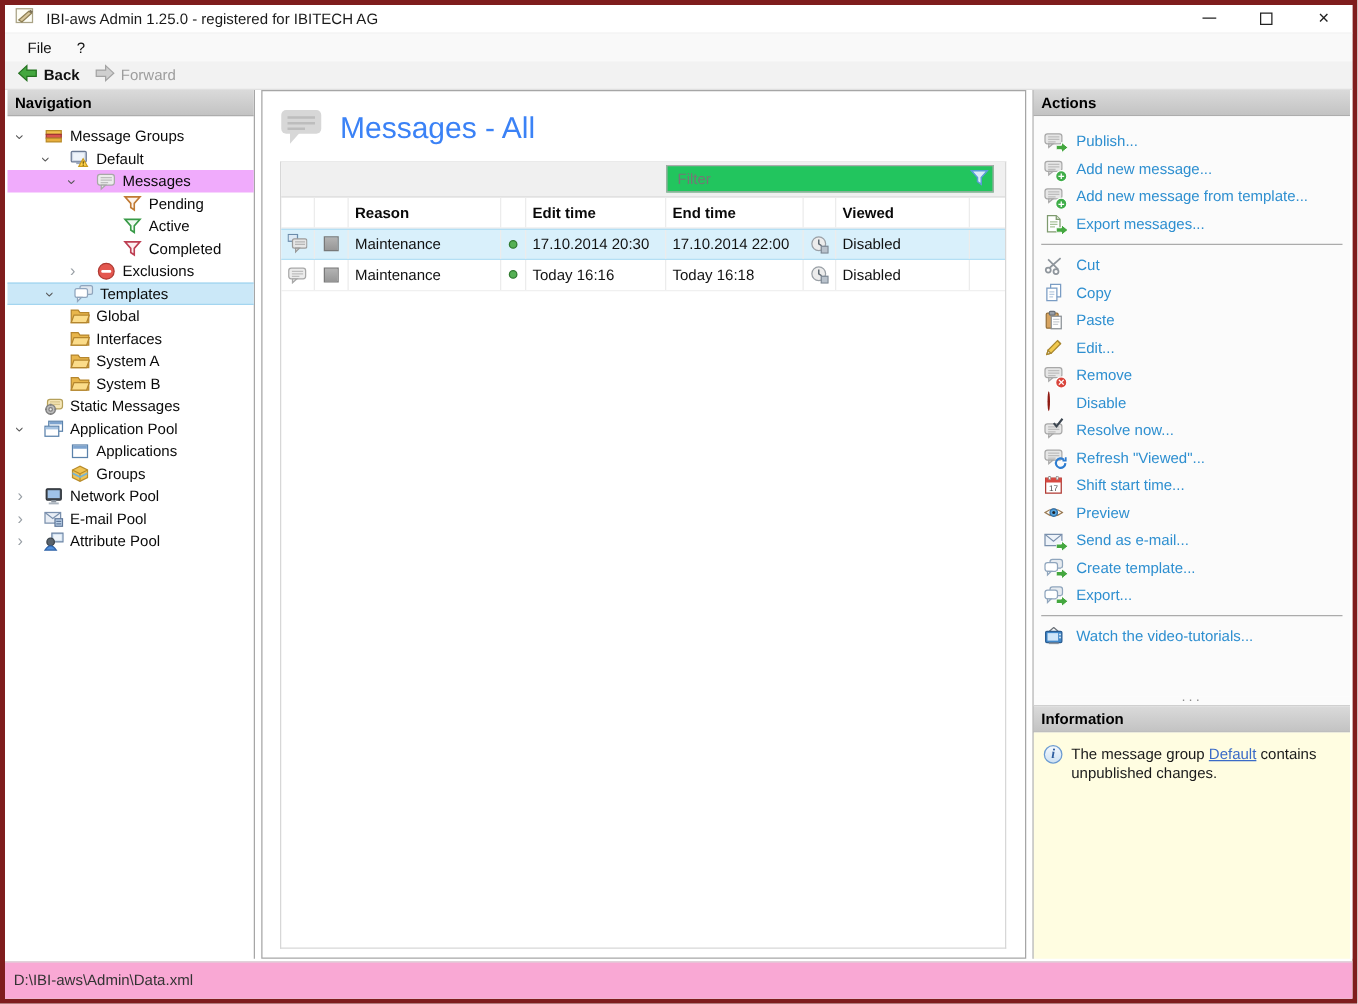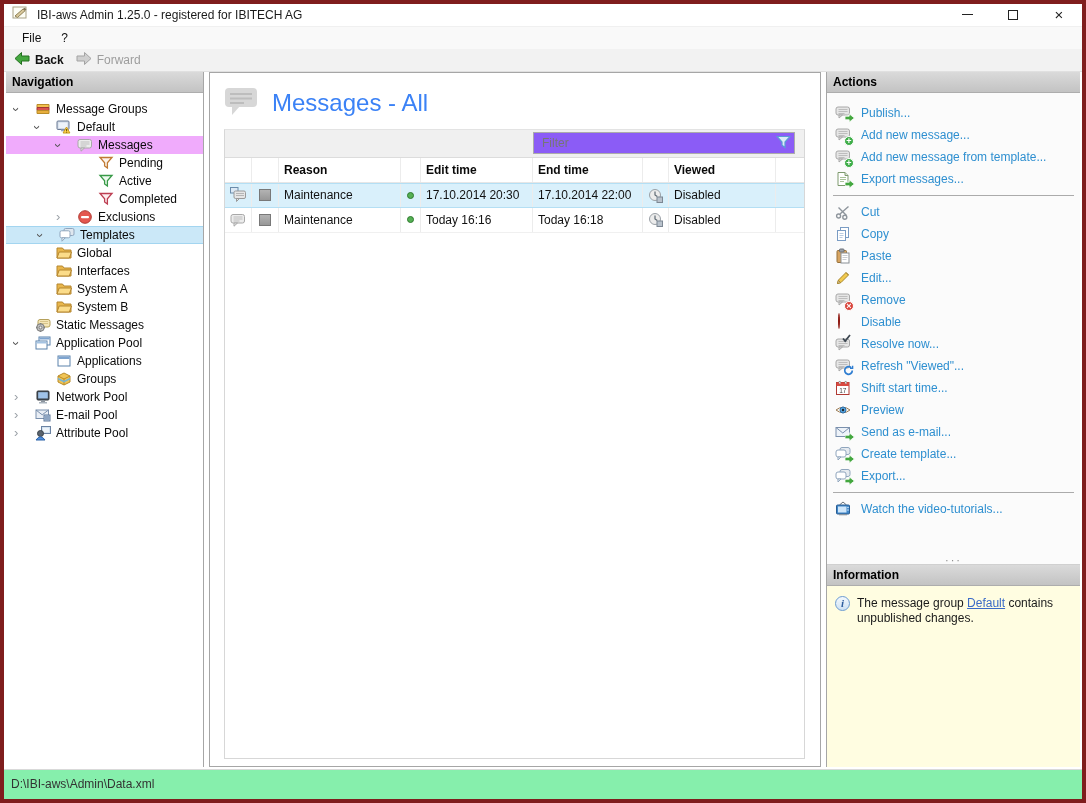--- a/index.html
+++ b/index.html
@@ -44,21 +44,21 @@
   .ticon { flex:0 0 16px; height:16px; margin-right:5px; position:relative; }
   .ticon svg { display:block; }
   .tlabel { color:#0a0a0a; }
 
   
   .main-head { display:flex; align-items:center; gap:12px; margin:12px 0 4px 14px; height:36px; }
   .main-title { font-size:24px; color:#3b82f6; }
   .listview { margin:8px 15px 0 14px; height:630px; border:1px solid #d7d7d7; border-top:1px solid #e3e3e3; display:flex; flex-direction:column; background:#fff; }
   .filterbar { height:28px; background:#f0f0f0; border-bottom:1px solid #dcdcdc; display:flex; align-items:center; justify-content:flex-end; padding-right:9px; }
   .filterbox { position:relative; width:262px; height:22px; }
-  .filterbox input { width:100%; height:100%; border:1px solid #ababab; background:#8b5cf6; padding:0 24px 0 8px; font-family:"Liberation Sans",sans-serif; font-size:12px; color:#222; }
+  .filterbox input { width:100%; height:100%; border:1px solid #ababab; background:#22c55e; padding:0 24px 0 8px; font-family:"Liberation Sans",sans-serif; font-size:12px; color:#222; }
   .filterbox input::placeholder { color:#767676; }
   .filter-funnel { position:absolute; right:4px; top:3px; }
   .lv-header { display:flex; height:25px; align-items:center; border-bottom:1px solid #e6e6e6; }
   .lv-header .lv-cell { font-weight:700; color:#0a0a0a; }
   .lv-row { display:flex; height:25px; align-items:center; border-bottom:1px solid #f0f0f0; }
   .lv-row.selrow { background:#d9f0fb; border-top:1px solid #b4dff4; border-bottom:1px solid #b4dff4; }
   .lv-cell { height:100%; display:flex; align-items:center; padding-left:5px; border-right:1px solid #ececec; overflow:hidden; }
   .c-i1 { flex:0 0 27px; justify-content:center; padding-left:0; }
   .c-i2 { flex:0 0 27px; justify-content:center; padding-left:0; }
   .c-reason { flex:0 0 122px; }
@@ -87,21 +87,21 @@
   .reddot { width:10px; height:10px; margin:3px; border-radius:50%; background:radial-gradient(circle at 35% 30%, #ff7a6e, #c42318); border:1px solid #8f1a12; }
   .splitter { height:8px; background:#fbfbfb; display:flex; align-items:center; justify-content:center; color:#8a8a8a; font-size:11px; line-height:4px; letter-spacing:2px; border-bottom:1px solid #d0d0d0; }
 
   
   .info-content { height:181px; background:#fffde1; padding:10px 8px; display:flex; gap:7px; }
   .info-icon { flex:0 0 15px; height:15px; border-radius:50%; background:linear-gradient(#f3f8fd,#cfe2f3); border:1px solid #6b9bd2; color:#2f5e9e; font-family:"Liberation Serif",serif; font-style:italic; font-weight:700; font-size:11px; line-height:13px; text-align:center; }
   .info-text { line-height:15px; color:#1a1a1a; width:215px; }
   .info-link { color:#3b6bc7; text-decoration:underline; cursor:pointer; }
 
   
-  .statusbar { height:42px; background:#86efac; border-top:1px solid #d9d9d9; display:flex; align-items:center; padding-left:7px; color:#333; margin-top:2px;text-align:right; }
+  .statusbar { height:42px; background:#f9a8d4; border-top:1px solid #d9d9d9; display:flex; align-items:center; padding-left:7px; color:#333; margin-top:2px;text-align:right; }
 </style>
 </head>
 <body>
 
 <div class="app">
 
   <div class="titlebar">
     <span>
       <svg width="17" height="16" viewBox="0 0 17 16">
           <rect x="1" y="2" width="13" height="11" fill="#fdfdf5" stroke="#a9a285"></rect>

